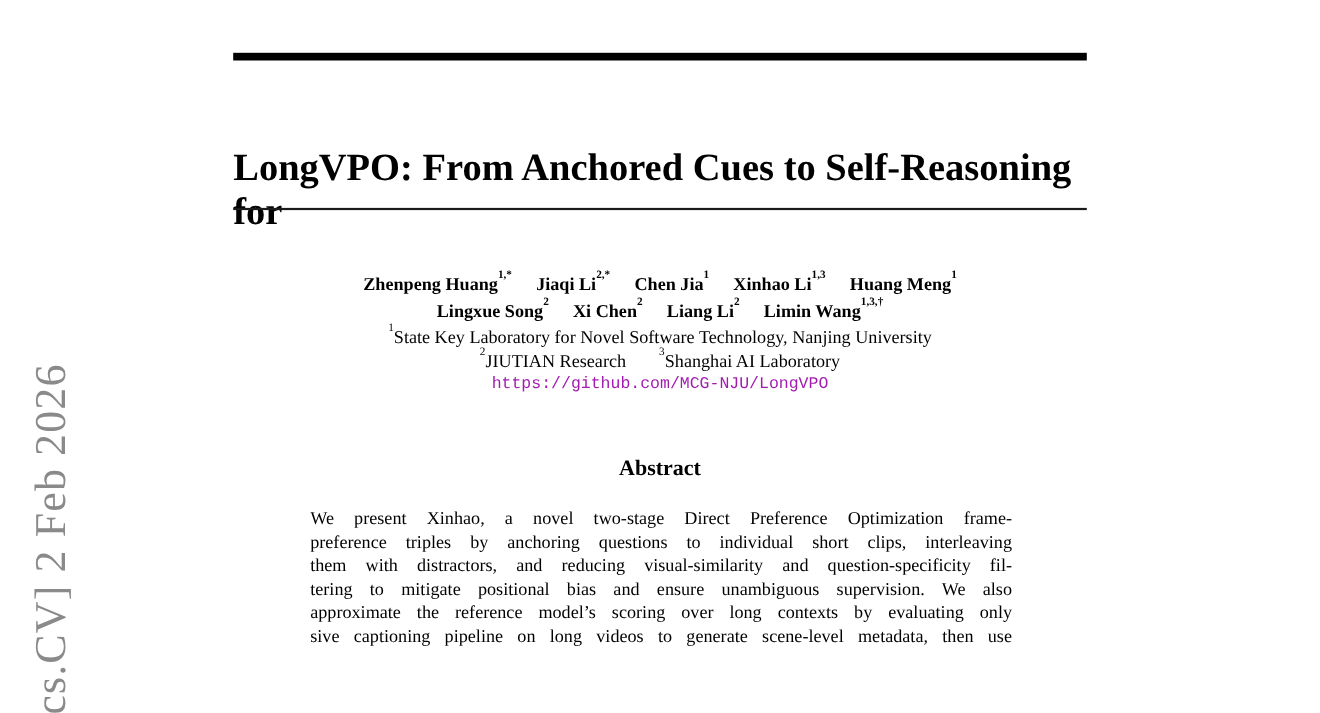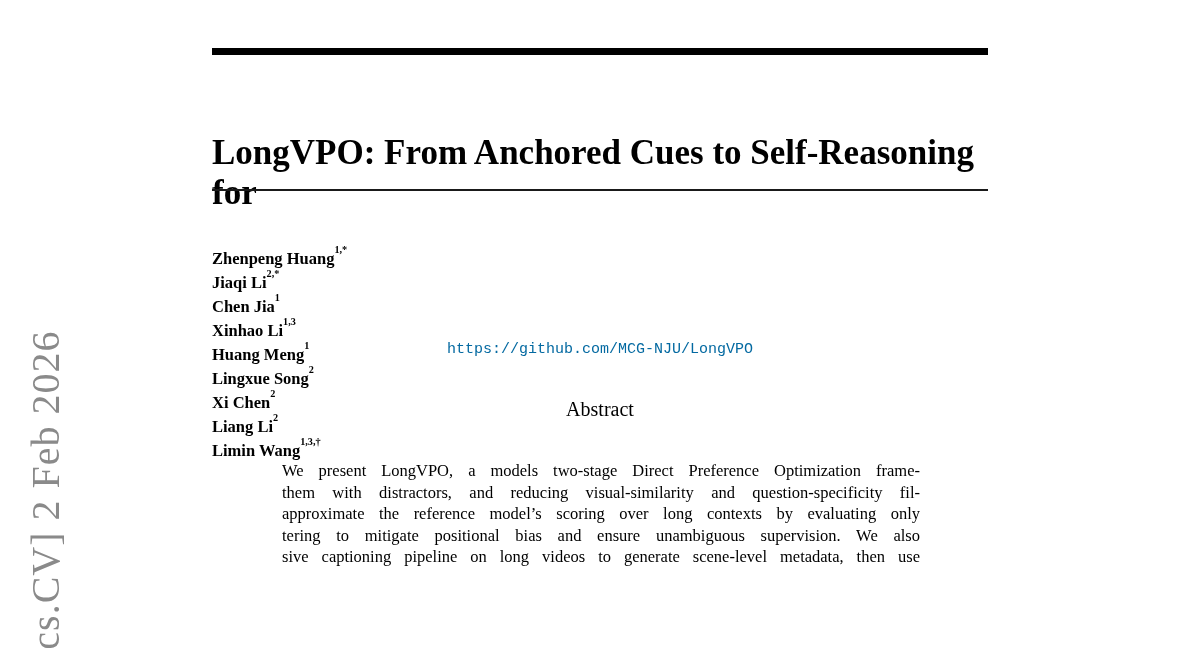--- a/index.html
+++ b/index.html
@@ -53,21 +53,20 @@
     width: 776px;
   }
   .author-line {
     display: flex;
     justify-content: center;
     column-gap: 22px;
     font-weight: bold;
     font-size: 16.5px;
     line-height: 24px;
     white-space: nowrap;
-    flex-direction: column;
   }
   .author sup, .affil sup {
     font-size: 62%;
     line-height: 0;
     position: relative;
     top: -0.45em;
     font-weight: normal;
   }
   .author sup { font-weight: bold; }
 
@@ -87,28 +86,28 @@
 
   .project-link {
     position: absolute;
     left: 212px; top: 340px;
     width: 776px;
     text-align: center;
     font-family: "Liberation Mono", monospace;
     font-size: 15px;
     line-height: 20px;
   }
-  .project-link a { color: #0369a1; text-decoration: none; }
+  .project-link a { color: #a21caf; text-decoration: none; }
 
   .abstract-heading {
     position: absolute;
-    left: 212px; top: 396px;
+    left: 212px; top: 413px;
     width: 776px;
     text-align: center;
-    font-weight: normal;
+    font-weight: bold;
     font-size: 20px;
     line-height: 26px;
   }
 
   .abstract-body {
     position: absolute;
     left: 282px; top: 460px;
     width: 638px;
     font-size: 16.5px;
     line-height: 21.5px;
@@ -142,27 +141,35 @@
     </div>
   <div class="author-line" id="authors-line2">
       <span class="author"><span>Lingxue Song</span><sup>2</sup></span>
       <span class="author"><span>Xi Chen</span><sup>2</sup></span>
       <span class="author"><span>Liang Li</span><sup>2</sup></span>
       <span class="author"><span>Limin Wang</span><sup>1,3,†</sup></span>
     </div>
 </div>
 
 <div class="affils">
+  <div class="affil-line" id="affils-line1">
+      <span class="affil"><sup>1</sup><span>State Key Laboratory for Novel Software Technology, Nanjing University</span></span>
+    </div>
+  <div class="affil-line" id="affils-line2">
+      <span class="affil"><sup>2</sup><span>JIUTIAN Research</span></span>
+      <span class="affil"><sup>3</sup><span>Shanghai AI Laboratory</span></span>
+    </div>
 </div>
 
 <div class="project-link">
   <a href="#">https://github.com/MCG-NJU/LongVPO</a>
 </div>
 
 <div class="abstract-heading">Abstract</div>
 
 <div class="abstract-body" id="abstract-body">
-    <div class="abs-line">We present LongVPO, a models two-stage Direct Preference Optimization frame-</div>
+    <div class="abs-line">We present Xinhao, a novel two-stage Direct Preference Optimization frame-</div>
+    <div class="abs-line">preference triples by anchoring questions to individual short clips, interleaving</div>
     <div class="abs-line">them with distractors, and reducing visual-similarity and question-specificity fil-</div>
+    <div class="abs-line">tering to mitigate positional bias and ensure unambiguous supervision. We also</div>
     <div class="abs-line">approximate the reference model’s scoring over long contexts by evaluating only</div>
-    <div class="abs-line">tering to mitigate positional bias and ensure unambiguous supervision. We also</div>
     <div class="abs-line">sive captioning pipeline on long videos to generate scene-level metadata, then use</div>
   </div>
 
 </body></html>

